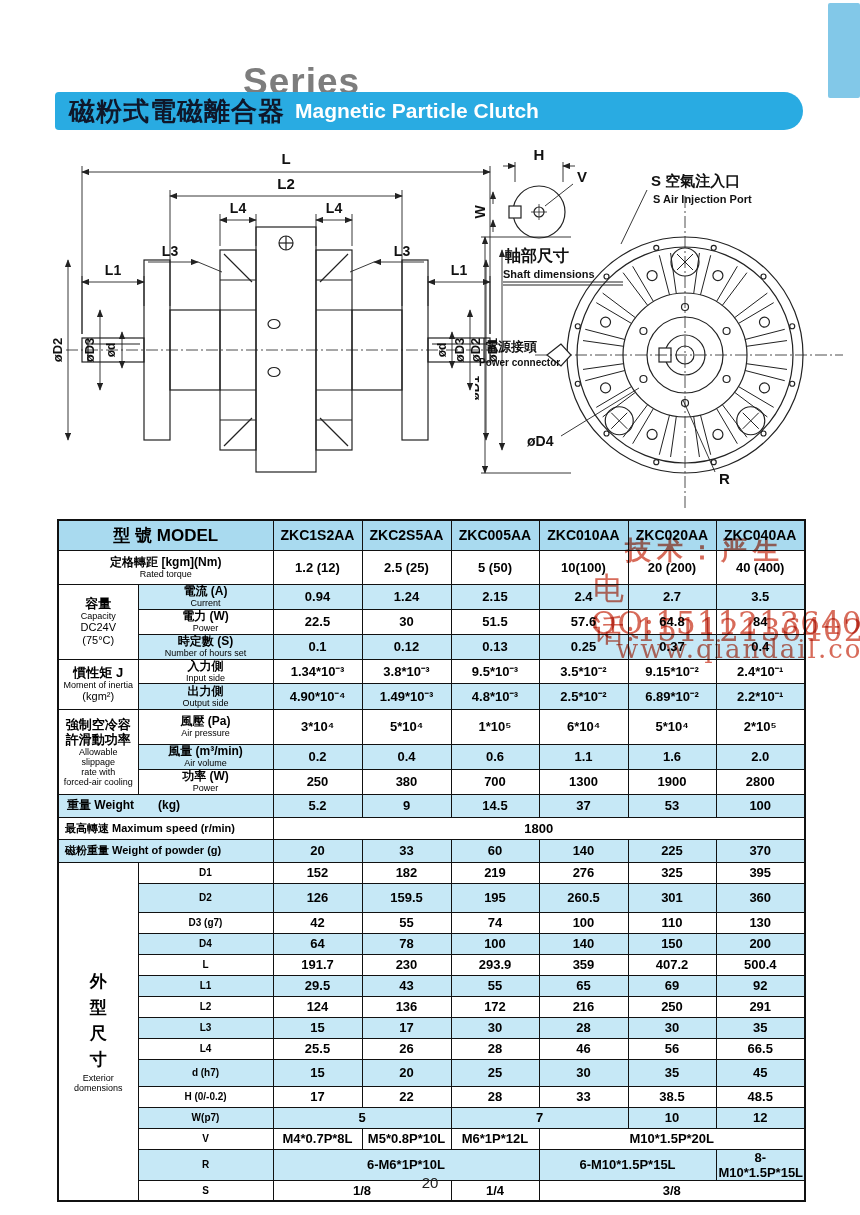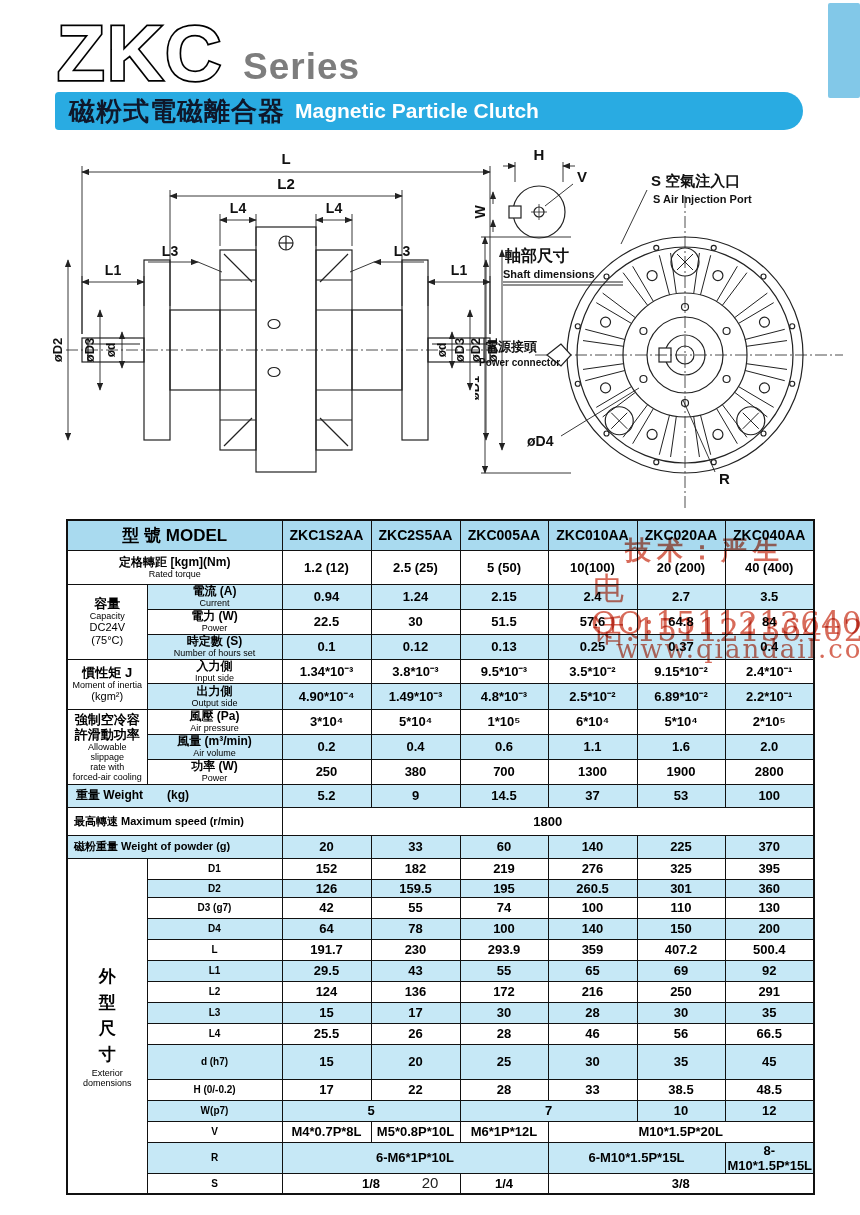--- a/index.html
+++ b/index.html
@@ -1,30 +1,30 @@
 <!DOCTYPE html>
 <html><head>
 <meta charset="utf-8">
 <style>
   html,body{margin:0;padding:0;background:#e8e8e8;}
   .page{position:relative;width:860px;height:1215px;background:#ffffff;overflow:hidden;
         font-family:"Liberation Sans",sans-serif;color:#000;}
   
   .logo-wrap{position:absolute;left:55px;top:14px;width:420px;height:80px;}
-  .series-label{position:absolute;left:243px;top:46px;font-size:37px;font-weight:bold;color:#7d7d7d;letter-spacing:1px;}
+  .series-label{position:absolute;left:243px;top:61px;font-size:37px;font-weight:bold;color:#7d7d7d;letter-spacing:1px;}
   .banner{position:absolute;left:55px;top:92px;width:748px;height:38px;background:#29abe2;
           border-radius:4px 20px 20px 4px;display:flex;align-items:center;padding-left:14px;box-sizing:border-box;}
   .banner .zh{color:#0f172a;font-weight:900;font-size:26px;letter-spacing:1px;}
   .banner .en{color:#fff;font-weight:bold;font-size:21px;margin-left:10px;}
   .side-tab{position:absolute;left:828px;top:3px;width:32px;height:95px;background:#82c8e8;border-radius:2px;}
   
   svg text{font-family:"Liberation Sans",sans-serif;}
   .drw{position:absolute;}
   
-  #spec-table{position:absolute;left:66px;top:519px;border-collapse:collapse;table-layout:fixed;
+  #spec-table{position:absolute;left:57px;top:519px;border-collapse:collapse;table-layout:fixed;
               width:747px;border:2px solid #111;}
   #spec-table td{border:1px solid #111;text-align:center;vertical-align:middle;padding:0 2px;overflow:hidden;}
   tr.b td{background:#c6e8f6;}
   tr.w td{background:#ffffff;}
   tr.hdr td{background:#a9daef;}
   tr.sep td{border-top-width:2px;}
   td.group-cell{background:#fff !important;}
   .zh{font-weight:bold;font-size:12px;line-height:13px;display:block;}
   .en{font-size:9px;line-height:10px;display:block;}
   .gzh{font-weight:bold;font-size:13px;line-height:15px;display:block;}
@@ -44,25 +44,20 @@
   .wm2{left:593px;top:568px;font-size:31px;letter-spacing:1px;}
   .wm3{left:591px;top:605px;font-size:31px;letter-spacing:1px;}
   .wm4{left:616px;top:634px;font-size:26px;letter-spacing:2px;}
   .page-number{position:absolute;left:0;right:0;top:1174px;text-align:center;font-size:15px;color:#222;}
 </style>
 </head>
 <body>
 
 <div class="page">
 
-  <div class="logo-wrap">
-    <svg width="420" height="80">
-      <text x="2" y="66" font-size="78" font-weight="900" fill="#ffffff" stroke="#000" stroke-width="3.4" style="paint-order:stroke" letter-spacing="2">ZKC</text>
-    </svg>
-  </div>
   <div class="series-label">Series</div>
 
   <div class="banner">
     <span class="zh">磁粉式電磁離合器</span>
     <span class="en">Magnetic Particle Clutch</span>
   </div>
   <div class="side-tab"></div>
 
   <svg class="drw" style="left:52px;top:142px;" width="455" height="350" viewBox="0 0 455 350" fill="none" stroke="#222" stroke-width="1.2">
     <defs>
@@ -408,21 +403,21 @@
             <span class="zh">出力側</span>
             <span class="en">Output side</span>
           </td>
           <td class="val-cell">4.90*10⁻⁴</td>
           <td class="val-cell">1.49*10⁻³</td>
           <td class="val-cell">4.8*10⁻³</td>
           <td class="val-cell">2.5*10⁻²</td>
           <td class="val-cell">6.89*10⁻²</td>
           <td class="val-cell">2.2*10⁻¹</td>
         </tr>
-        <tr class="w sep" style="height: 25px;">
+        <tr class="w sep" style="height: 35px;">
           <td class="group-cell" rowspan="3">
             <span class="gzh">強制空冷容</span>
             <span class="gzh">許滑動功率</span>
             <span class="gen">Allowable slippage</span>
             <span class="gen">rate with</span>
             <span class="gen">forced-air cooling</span>
           </td>
           <td class="label-cell" colspan="1">
             <span class="zh">風壓 (Pa)</span>
             <span class="en">Air pressure</span>
@@ -462,21 +457,21 @@
           <td class="label-cell" colspan="2">
             <span class="zhline">重量  Weight　　(kg)</span>
           </td>
           <td class="val-cell">5.2</td>
           <td class="val-cell">9</td>
           <td class="val-cell">14.5</td>
           <td class="val-cell">37</td>
           <td class="val-cell">53</td>
           <td class="val-cell">100</td>
         </tr>
-        <tr class="w sep" style="height: 28px;">
+        <tr class="w sep" style="height: 22px;">
           <td class="label-cell" colspan="2">
             <span class="zhline-sm">最高轉速 Maximum speed (r/min)</span>
           </td>
           <td class="val-cell" colspan="6">1800</td>
         </tr>
         <tr class="b sep" style="height: 23px;">
           <td class="label-cell" colspan="2">
             <span class="zhline-sm">磁粉重量 Weight of powder (g)</span>
           </td>
           <td class="val-cell">20</td>
@@ -498,21 +493,21 @@
           <td class="label-cell" colspan="1">
             <span class="dim">D1</span>
           </td>
           <td class="val-cell">152</td>
           <td class="val-cell">182</td>
           <td class="val-cell">219</td>
           <td class="val-cell">276</td>
           <td class="val-cell">325</td>
           <td class="val-cell">395</td>
         </tr>
-        <tr class="b" style="height: 18px;">
+        <tr class="b" style="height: 29px;">
           <td class="label-cell" colspan="1">
             <span class="dim">D2</span>
           </td>
           <td class="val-cell">126</td>
           <td class="val-cell">159.5</td>
           <td class="val-cell">195</td>
           <td class="val-cell">260.5</td>
           <td class="val-cell">301</td>
           <td class="val-cell">360</td>
         </tr>
@@ -586,21 +581,21 @@
           <td class="label-cell" colspan="1">
             <span class="dim">L4</span>
           </td>
           <td class="val-cell">25.5</td>
           <td class="val-cell">26</td>
           <td class="val-cell">28</td>
           <td class="val-cell">46</td>
           <td class="val-cell">56</td>
           <td class="val-cell">66.5</td>
         </tr>
-        <tr class="b" style="height: 35px;">
+        <tr class="b" style="height: 27px;">
           <td class="label-cell" colspan="1">
             <span class="dim">d (h7)</span>
           </td>
           <td class="val-cell">15</td>
           <td class="val-cell">20</td>
           <td class="val-cell">25</td>
           <td class="val-cell">30</td>
           <td class="val-cell">35</td>
           <td class="val-cell">45</td>
         </tr>

